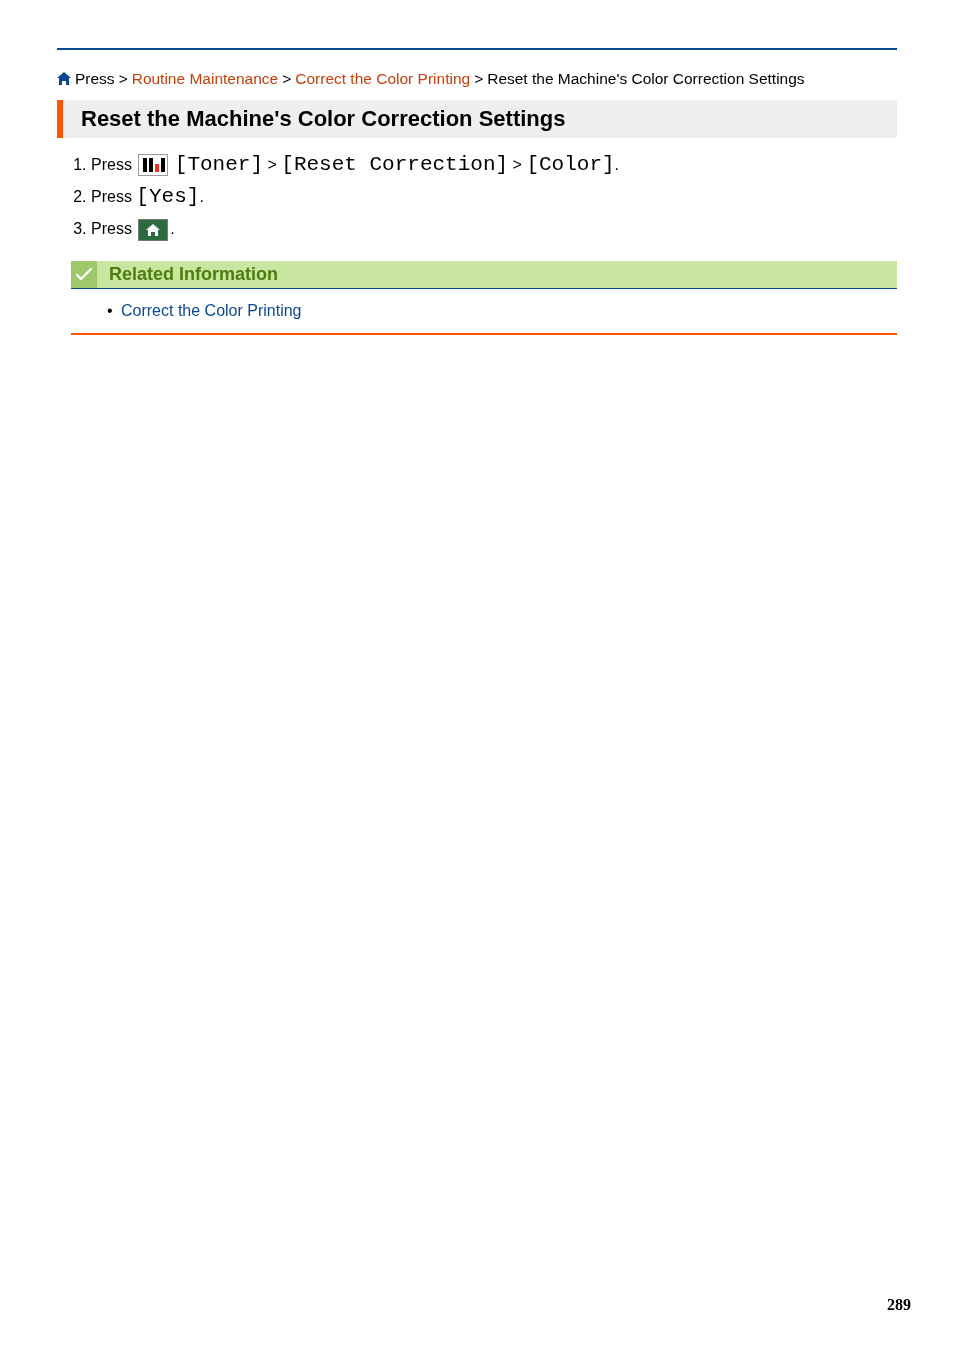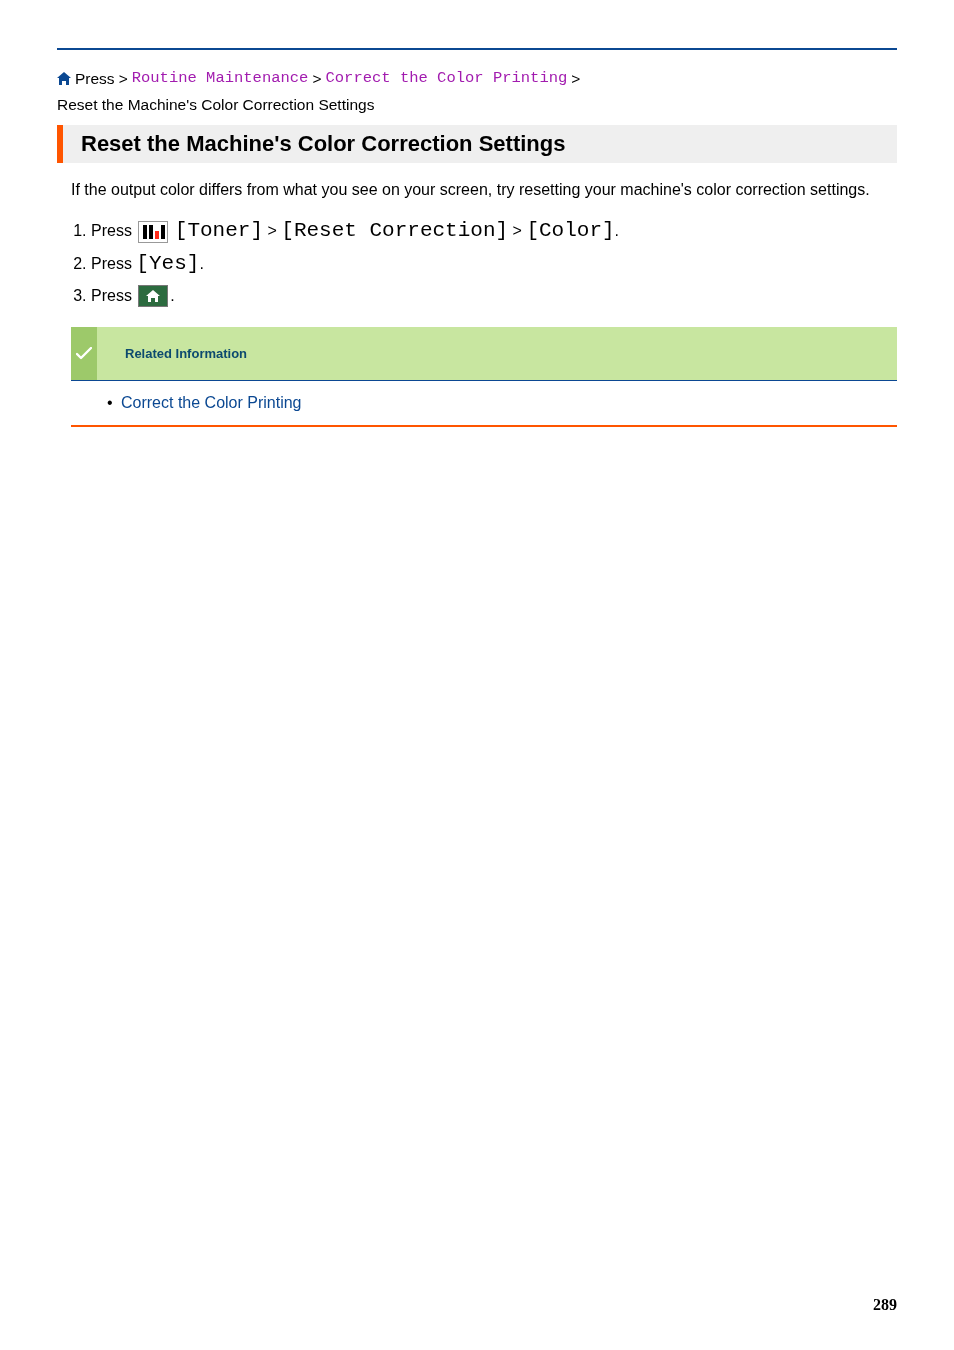--- a/index.html
+++ b/index.html
@@ -25,21 +25,21 @@
     font-size: 15.5px;
     line-height: 1.4;
     margin-bottom: 10px;
     display: flex;
     flex-wrap: wrap;
     align-items: center;
     gap: 4px;
   }
   .breadcrumb .home-icon svg { display: block; }
   .breadcrumb .sep { color: #000; }
-  .breadcrumb .link { color: #a21caf; font-family: Liberation Mono, monospace; }
+  .breadcrumb .link { color: #c2410c; }
   .breadcrumb .current { color: #000; }
   .title-block {
     background: #efefef;
     border-left: 6px solid #ff5500;
     padding: 6px 10px 6px 18px;
     margin-bottom: 16px;
   }
   .title-block h1 {
     margin: 0;
     font-size: 22px;
@@ -103,24 +103,24 @@
     align-items: center;
     justify-content: center;
   }
   .check-cell svg { display: block; }
   .related-title-cell {
     flex: 1;
     background: #c8e6a0;
     padding: 3px 12px;
   }
   .related-title-cell h2 {
-    margin: 16px;
-    font-size: 13px;
+    margin: 0;
+    font-size: 18px;
     font-weight: bold;
-    color: #0c4a6e;
+    color: #4d7c0f;
   }
   .related-rule {
     border: none;
     border-top: 1px solid #0b4892;
     margin: 0;
   }
   ul.related-list {
     list-style: none;
     padding: 10px 0 10px 36px;
     margin: 0;
@@ -139,21 +139,21 @@
     left: 0;
   }
   .related-bottom-rule {
     border: none;
     border-top: 2px solid #ff5500;
     margin: 0;
   }
   .page-number {
     position: absolute;
     bottom: 36px;
-    right: 57px;
+    right: 43px;
     font-family: "Times New Roman", Times, serif;
     font-weight: bold;
     font-size: 16px;
   }
 </style>
 </head>
 <body>
 
 <div class="page">
 
@@ -171,21 +171,20 @@
     <span class="sep">&gt;</span>
     <span class="link">Correct the Color Printing</span>
     <span class="sep">&gt;</span>
     <span class="current">Reset the Machine's Color Correction Settings</span>
   </div>
 
   <div class="title-block">
     <h1>Reset the Machine's Color Correction Settings</h1>
   </div>
 
-  <p class="intro">If the output color differs from what you see on your screen, try resetting your machine's color correction settings.</p>
 
   <ol class="steps">
     <li>
       <span>Press</span>
       <span class="toner-icon">
         <span class="bar b1"></span><span class="bar b2"></span><span class="bar b3"></span><span class="bar b4"></span>
       </span>
       <span class="mono">[Toner]</span>
       <span>&gt;</span>
       <span class="mono">[Reset Correction]</span>

